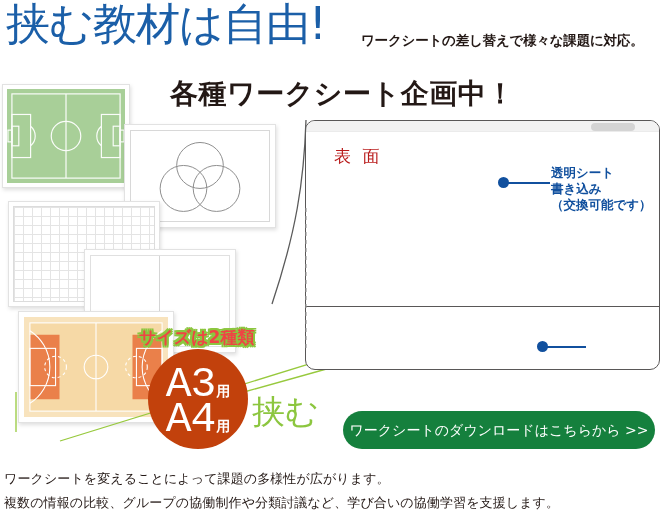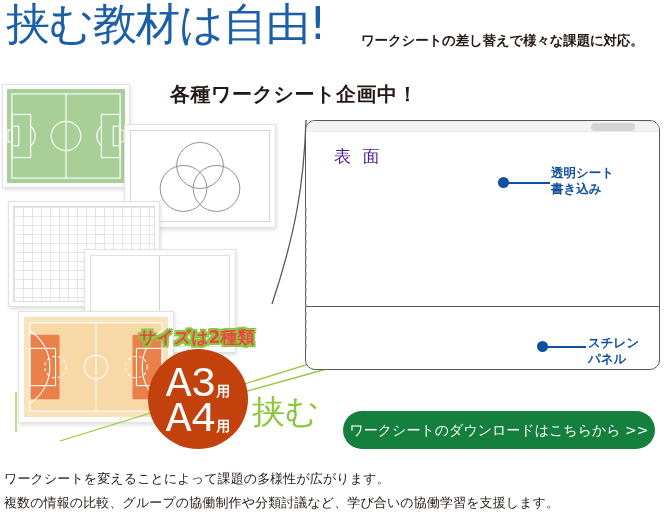--- a/index.html
+++ b/index.html
@@ -41,21 +41,21 @@
     font-weight: bold;
     color: #231815;
     white-space: nowrap;
     letter-spacing: -0.2px;
     margin-left: 20px;
   }
   .section-title {
     position: absolute;
     left: 170px;
     top: 80px;
-    font-size: 20px;
+    font-size: 28px;
     line-height: 28px;
     font-weight: bold;
     color: #231815;
     white-space: nowrap;
     letter-spacing: 0.5px;
   }
 
   
   .sheet {
     position: absolute;
@@ -239,21 +239,21 @@
     height: 8px;
     border-radius: 5px;
     background: #d4d4d4;
   }
   .board-label {
     position: absolute;
     left: 28px;
     top: 24px;
     font-size: 17px;
     line-height: 22px;
-    color: #4c1d95;
+    color: #b91c1c;
     letter-spacing: 3px;
     white-space: nowrap;
   }
   .board-divider {
     position: absolute;
     left: 0;
     top: 185px;
     width: 100%;
     height: 0;
     border-top: 1.5px solid #595757;
@@ -434,28 +434,25 @@
   <svg class="peel-svg">
     <path d="M36 8 C 34 70, 26 120, 2 192" stroke="#5a5a5a" stroke-width="1.3" fill="none"></path>
     <line x1="36" y1="96" x2="36" y2="240" stroke="#9a9a9a" stroke-width="1.2" stroke-dasharray="4 4"></line>
   </svg>
 
   <div class="dot dot-sheet"></div>
   <div class="leader leader-sheet"></div>
   <div class="callout callout-sheet">
     <div>透明シート</div>
     <div>書き込み</div>
+    <div>（交換可能です）</div>
   </div>
 
   <div class="dot dot-panel"></div>
   <div class="leader leader-panel"></div>
-  <div class="callout callout-panel">
-    <div>スチレン</div>
-    <div>パネル</div>
-  </div>
 
   <div class="a-circle">
     <div class="a-line a-line-1">
       <span class="big">A3</span><span class="suffix">用</span>
     </div>
     <div class="a-line a-line-2">
       <span class="big">A4</span><span class="suffix">用</span>
     </div>
   </div>
   <div class="size-badge">サイズは2種類</div>

